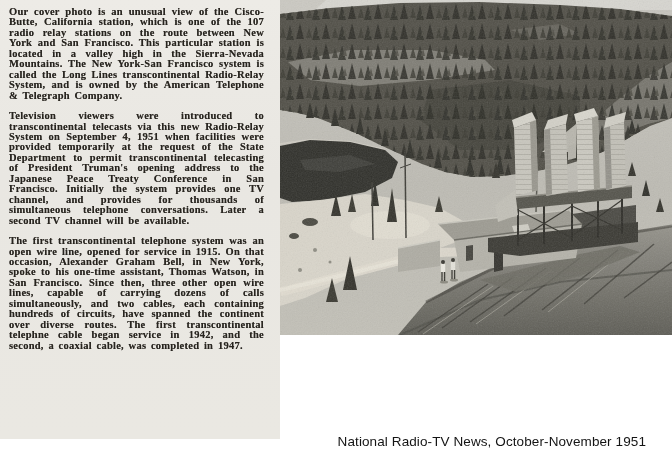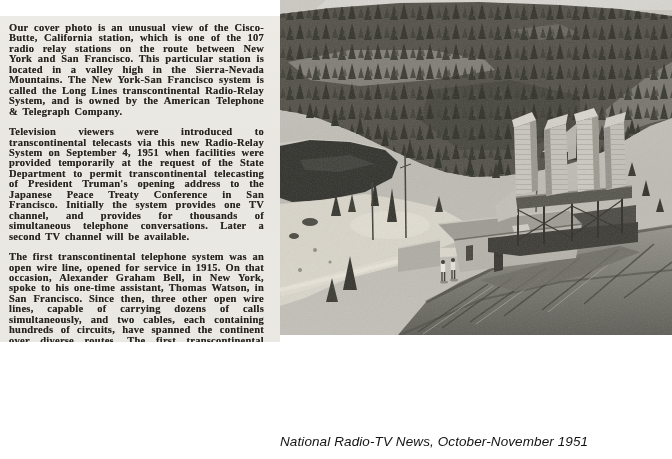--- a/index.html
+++ b/index.html
@@ -1,29 +1,29 @@
 <!DOCTYPE html>
 <html><head>
 <meta charset="utf-8">
 <style>
   html,body{margin:0;padding:0;background:#ffffff;}
   .page{position:relative;width:672px;height:459px;background:#ffffff;overflow:hidden;
         font-family:"Liberation Serif",serif;}
-  .paper{position:absolute;left:0;top:0;width:280px;height:326px;overflow:hidden;
+  .paper{position:absolute;left:0;top:0;width:280px;height:439px;overflow:hidden;
          background:linear-gradient(180deg,#edebe6 0%,#e9e7e2 40%,#eae8e2 100%);
-         padding:7px 16px 0 9px;box-sizing:border-box;margin-top:16px;}
+         padding:7px 16px 0 9px;box-sizing:border-box;}
   .paper p{font-family:"Liberation Serif",serif;font-size:10.5px;line-height:10.45px;
            font-weight:700;color:#27241f;text-align:justify;margin:0 0 10px 0;
            letter-spacing:.25px;word-spacing:1.8px;
            text-shadow:0 0 .4px rgba(40,35,30,.55);}
   .photo{position:absolute;left:280px;top:0;width:392px;height:335px;}
   .photo svg{display:block;}
-  .caption{position:absolute;left:280px;top:434px;width:366px;text-align:left;
+  .caption{position:absolute;left:280px;top:434px;width:366px;text-align:right;
            font-family:"Liberation Sans",sans-serif;font-size:13.5px;color:#141414;
-           letter-spacing:.1px;font-style:italic;}
+           letter-spacing:.1px;}
 </style>
 </head>
 <body>
 
 <div class="page">
 
   <div class="paper">
     <p>Our cover photo is an unusual view of the Cisco-Butte, California station, which is one of the 107 radio relay stations on the route between New York and San Francisco. This particular station is located in a valley high in the Sierra-Nevada Mountains. The New York-San Francisco system is called the Long Lines transcontinental Radio-Relay System, and is owned by the American Telephone &amp; Telegraph Company.</p>
     <p>Television viewers were introduced to transcontinental telecasts via this new Radio-Relay System on September 4, 1951 when facilities were provided temporarily at the request of the State Department to permit transcontinental telecasting of President Truman's opening address to the Japanese Peace Treaty Conference in San Francisco. Initially the system provides one TV channel, and provides for thousands of simultaneous telephone conversations. Later a second TV channel will be available.</p>
     <p>The first transcontinental telephone system was an open wire line, opened for service in 1915. On that occasion, Alexander Graham Bell, in New York, spoke to his one-time assistant, Thomas Watson, in San Francisco. Since then, three other open wire lines, capable of carrying dozens of calls simultaneously, and two cables, each containing hundreds of circuits, have spanned the continent over diverse routes. The first transcontinental telephne cable began service in 1942, and the second, a coaxial cable, was completed in 1947.</p>

